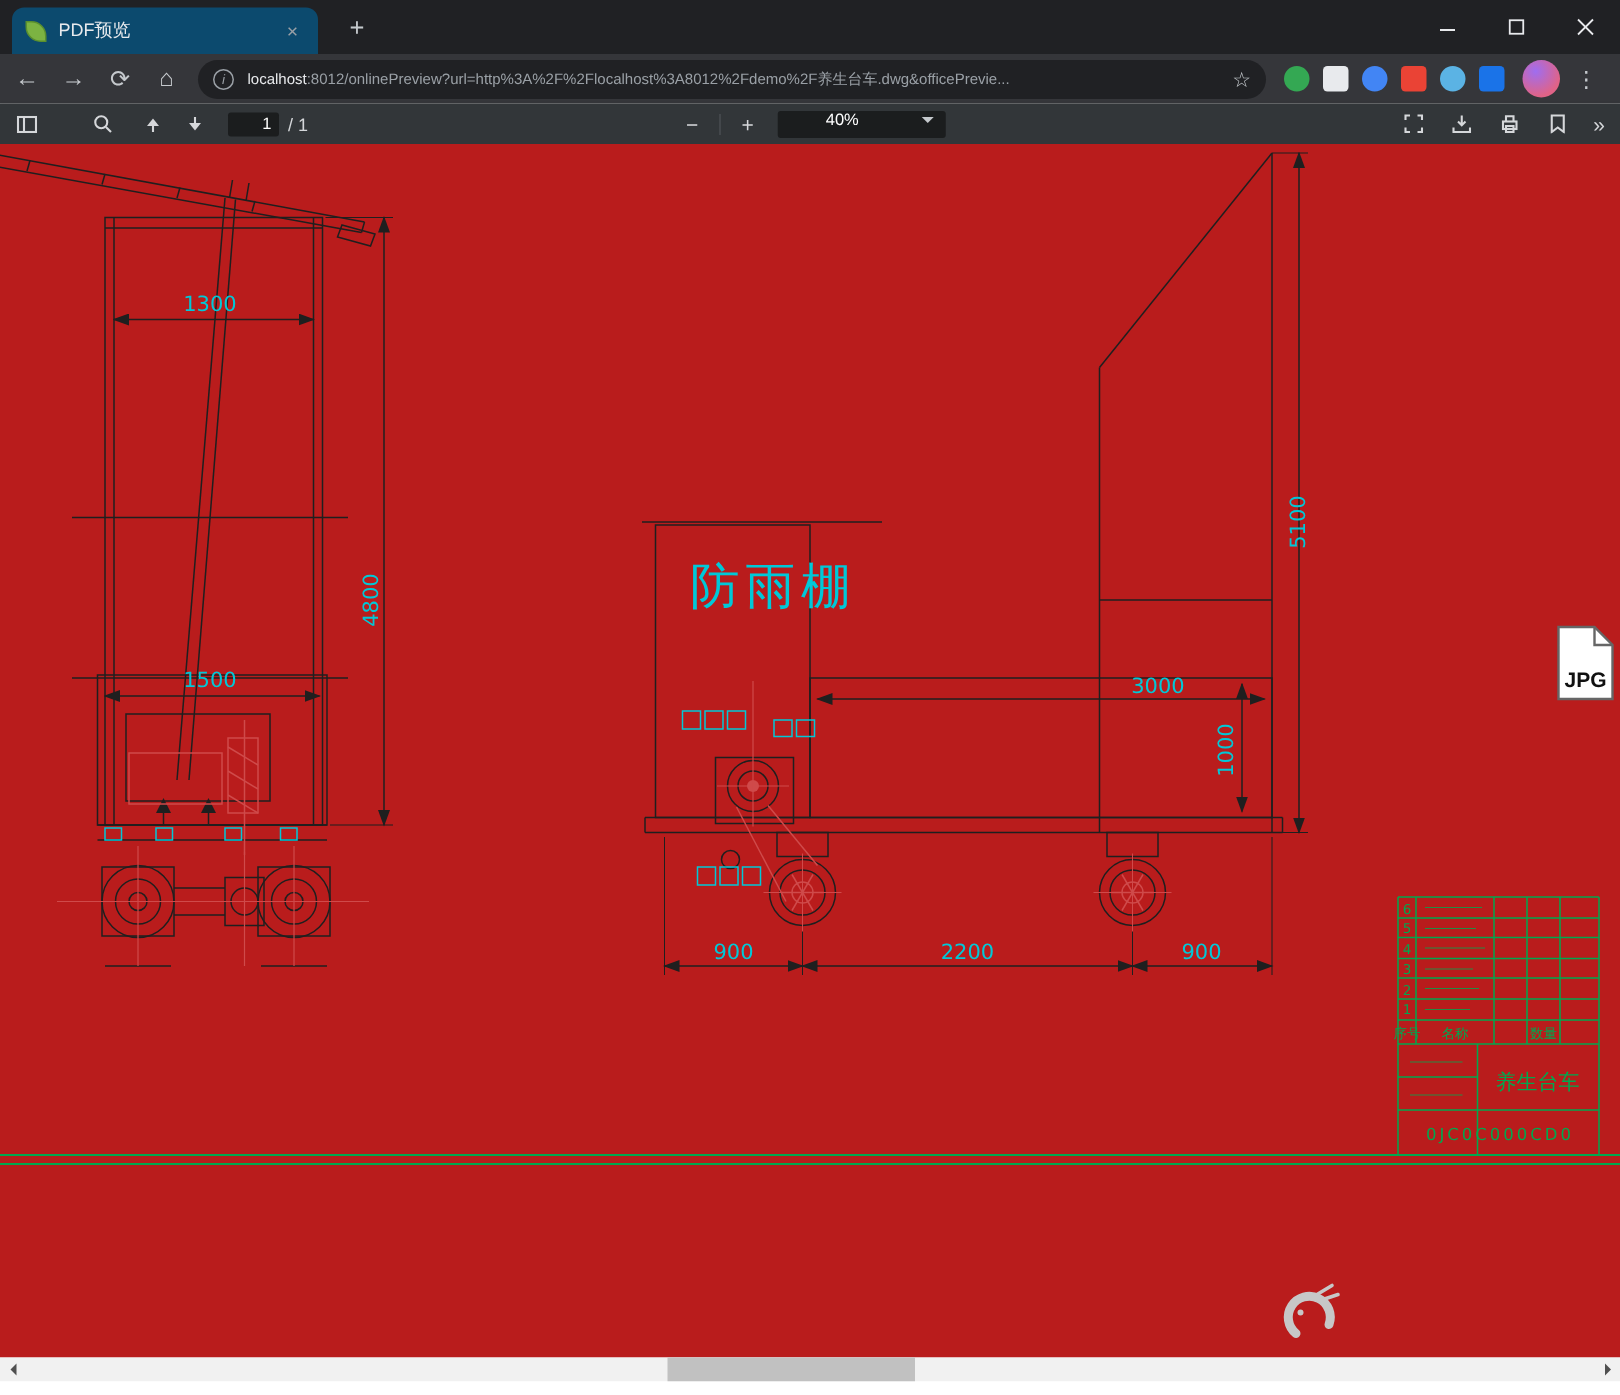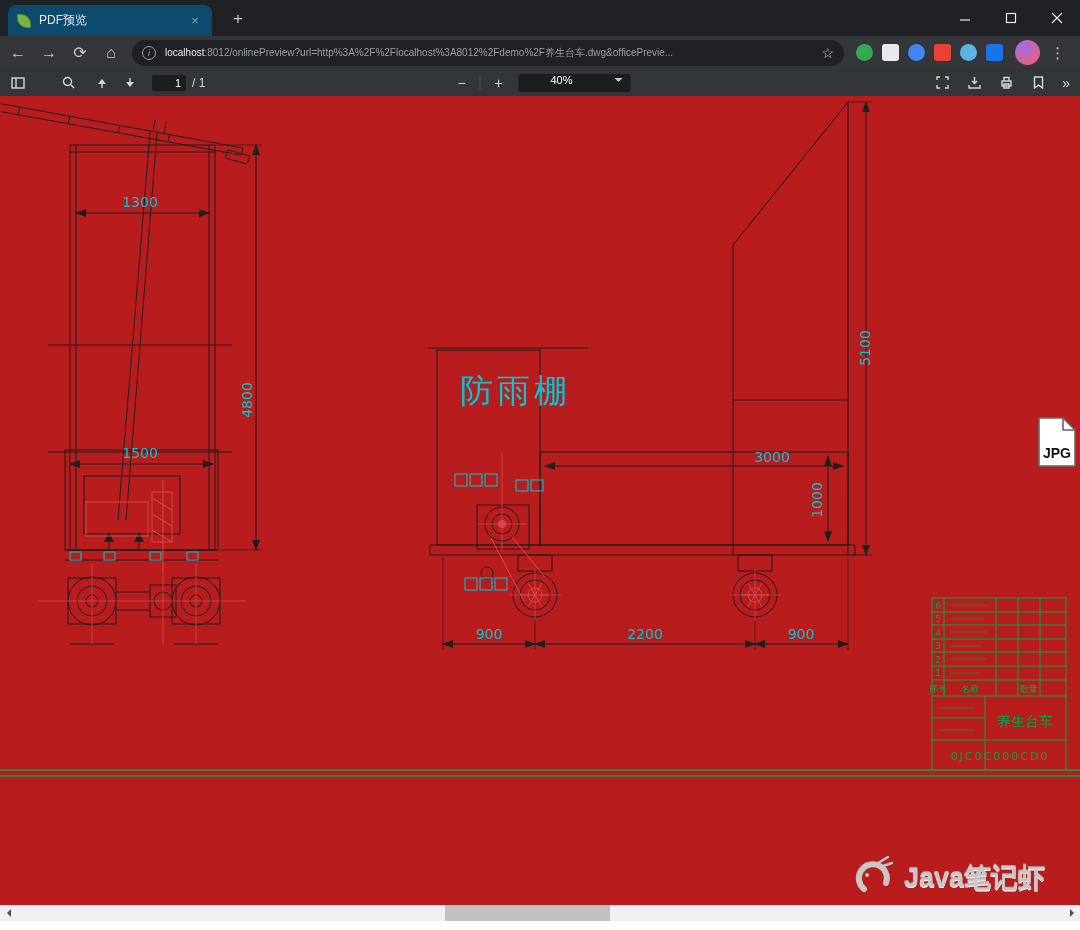--- a/index.html
+++ b/index.html
@@ -413,21 +413,20 @@
         <text x="21" y="42" text-anchor="middle" font-size="14" font-weight="bold" fill="#111">JPG</text>
       </svg>
     </div>
 
     <div class="watermark">
       <svg width="46" height="46" viewBox="0 0 46 46">
         <path d="M12 34 A 14 14 0 1 1 34 28" fill="none" stroke="#c7c7c7" stroke-width="6" stroke-linecap="round"></path>
         <path d="M26 8 L36 2 M28 12 L40 8" stroke="#c7c7c7" stroke-width="2.4" fill="none" stroke-linecap="round"></path>
         <circle cx="15" cy="20" r="2" fill="#c7c7c7"></circle>
       </svg>
-      <span class="wm-text">Java笔记虾</span>
     </div>
   </div>
 
   <div class="hscroll">
     <div class="sbtn" style="left:0">
         <span class="tri-l"></span>
       </div>
     <div class="thumb"></div>
     <div class="sbtn" style="right:0; left:auto; position:absolute;">
         <span class="tri-r"></span>

